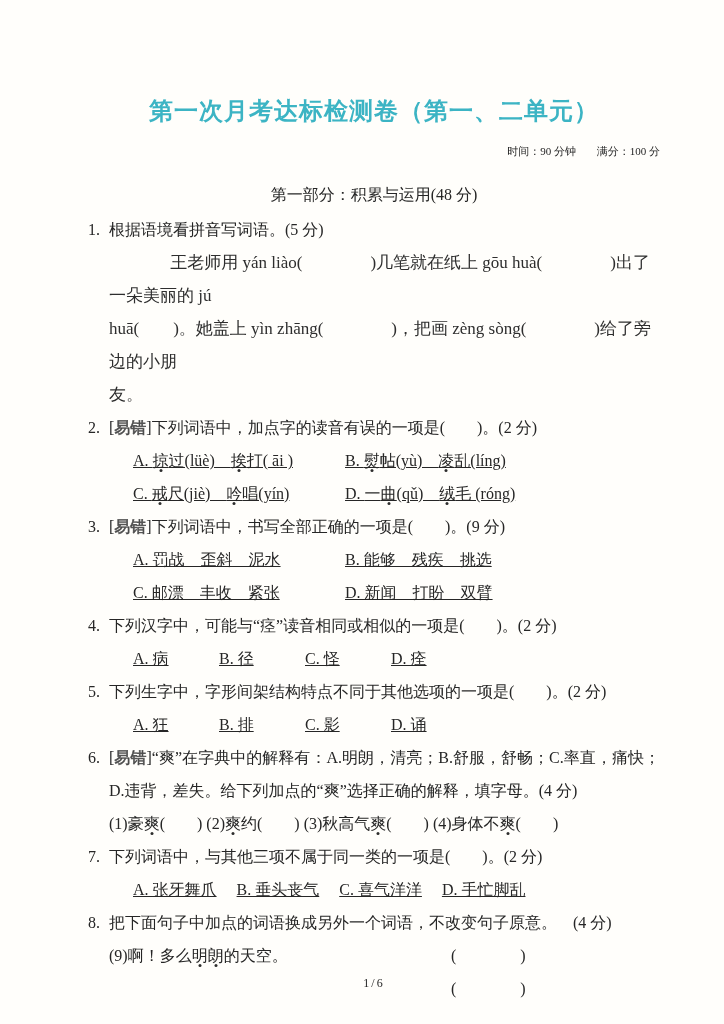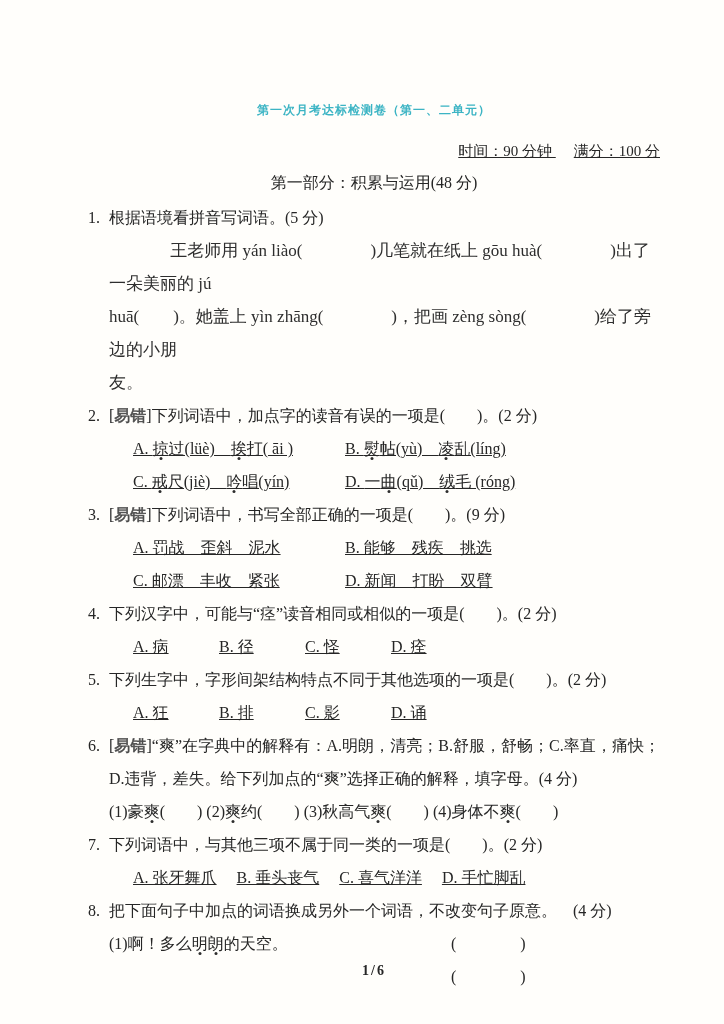--- a/index.html
+++ b/index.html
@@ -8,34 +8,34 @@
     width:724px;height:1024px;
     background:#fffefb;
     overflow:hidden;
     font-family:"Liberation Serif","DejaVu Serif",serif;
     color:#262626;
   }
   .inner{padding:0 64px 0 88px;}
   .title{
     margin:97px 0 0;
     text-align:center;
-    font-size:12px;line-height:27px;
+    font-size:24px;line-height:27px;
     font-weight:700;
     letter-spacing:1px;
     font-family:"Liberation Sans","DejaVu Sans",sans-serif;
     color:#3cb4c4;
   }
   .meta{
     margin-top:17px;
     text-align:right;
-    font-size:15px;line-height:20px;text-decoration:underline;
+    font-size:11px;line-height:20px;
   }
   .meta .m + .m{margin-left:18px;}
   .section{
-    margin-top:11px;
+    margin-top:23px;
     text-align:center;
     font-size:16px;line-height:21px;
   }
   .questions{
     margin-top:8px;
     font-size:16px;
     line-height:33px;
   }
   .q{position:relative;padding-left:21px;}
   .q .num{position:absolute;left:0;top:0;}
@@ -58,22 +58,22 @@
     width:3px;height:3px;border-radius:50%;
     background:#2d2d2d;
   }
   .hollow{
     color:#404040;
     -webkit-text-stroke:0.6px #555;
   }
   .footer{
     margin-top:3px;
     text-align:center;
-    font-size:14px;line-height:16px;
-    font-weight:700;
+    font-size:12px;line-height:16px;
+    font-weight:400;
     letter-spacing:2px;
   }
 </style>
 </head>
 <body>
 
 <div class="sheet">
   <div class="inner">
 
     <h1 class="title" style="color: rgb(60, 180, 196);">第一次月考达标检测卷（第一、二单元）</h1>
@@ -167,21 +167,21 @@
             <div class="opt">C. 喜气洋洋</div>
             <div class="opt">D. 手忙脚乱</div>
           </div>
         </div>
       </div>
 
       <div class="q">
         <span class="num">8.</span>
         <div class="stem">把下面句子中加点的词语换成另外一个词语，不改变句子原意。　(4 分)</div>
         <div class="itemline">
-          <span><span>(1)啊！多么</span><span class="dc">明</span><span class="dc">朗</span><span>的天空。</span></span>
+          <span><span>(9)啊！多么</span><span class="dc">明</span><span class="dc">朗</span><span>的天空。</span></span>
           <span class="blank">(　　　　)</span>
         </div>
         <div class="itemline">
           <span class="blank">(　　　　)</span>
         </div>
       </div>
 
     </div>
 
     <div class="footer">1/6</div>

